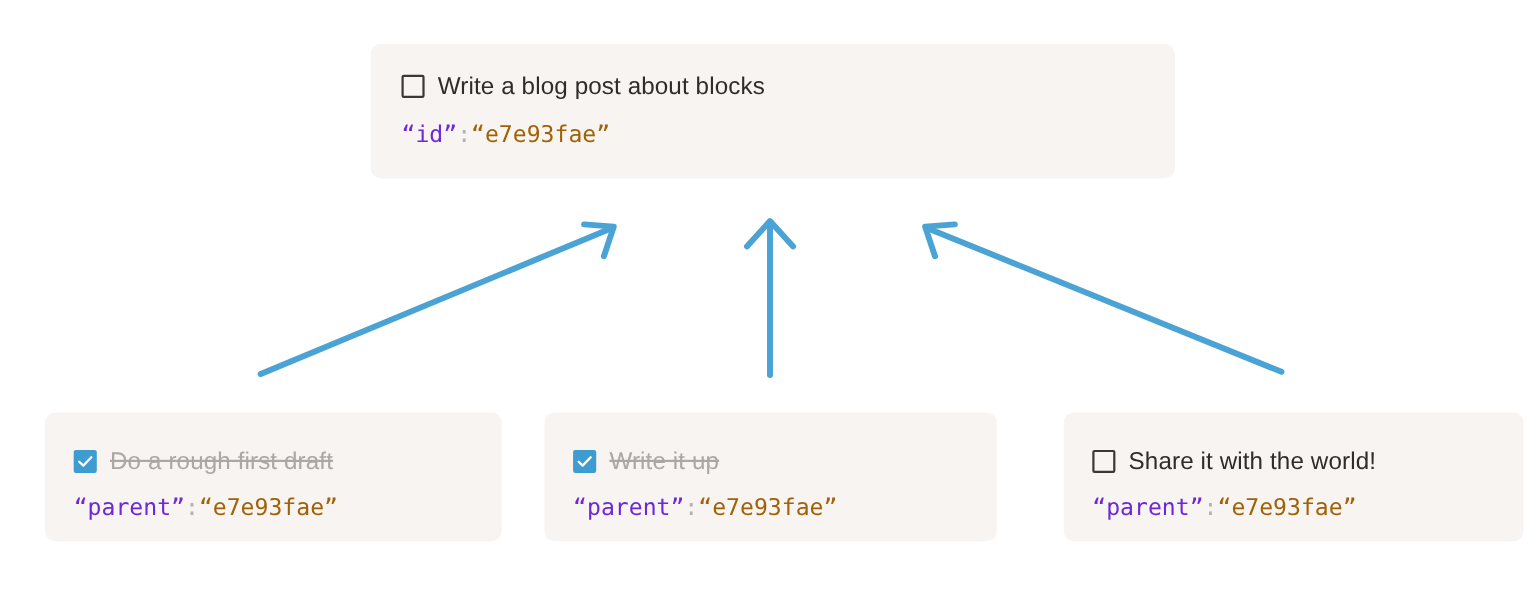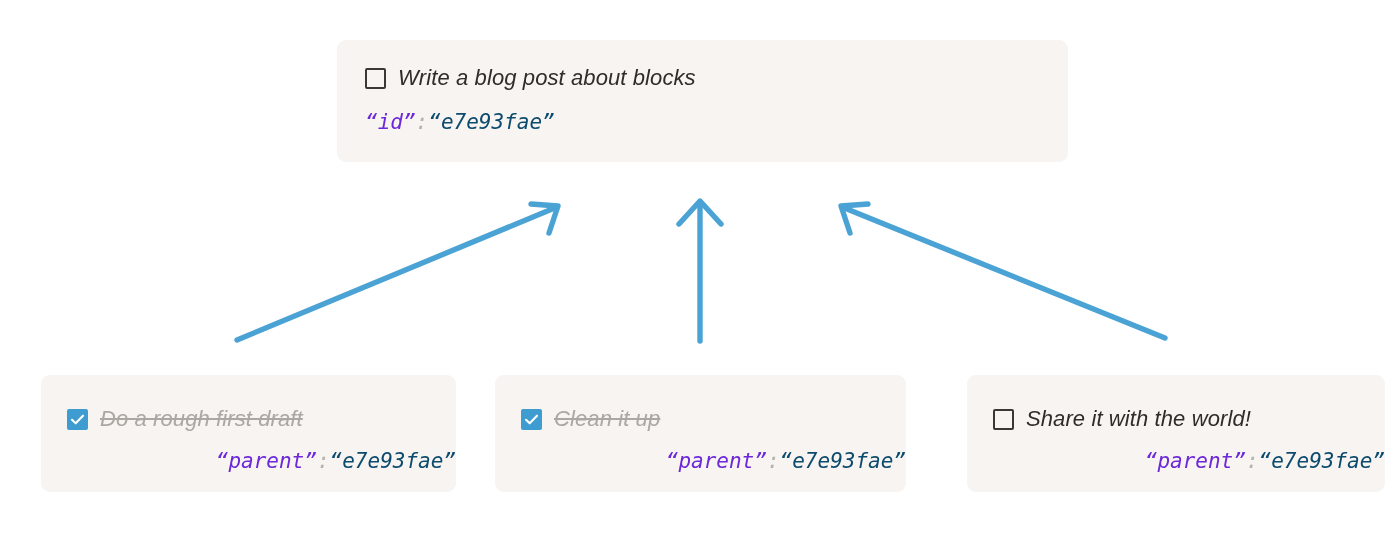--- a/index.html
+++ b/index.html
@@ -22,34 +22,32 @@
     width: 1400px;
     height: 544px;
   }
 
   
   .card {
     position: absolute;
     background: #f7f4f1;
     border-radius: 9px;
     box-sizing: border-box;
-    font-style: italic;
   }
   .card-parent {
     left: 337px;
     top: 40px;
     width: 731px;
     height: 122px;
     padding: 24px 0 0 28px;
   }
   .card-child {
     top: 375px;
     height: 117px;
     padding: 30px 0 0 26px;
-    text-align: right;
   }
   .card-child-1 { left: 41px;  width: 415px; }
   .card-child-2 { left: 495px; width: 411px; }
   .card-child-3 { left: 946px; width: 418px; margin-left: 21px; }
 
   
   .todo-row {
     display: flex;
     align-items: center;
     gap: 12px;
@@ -97,21 +95,21 @@
   .json-line {
     margin-top: 14px;
     font-family: "DejaVu Sans Mono", "Liberation Mono", monospace;
     font-size: 21px;
     line-height: 28px;
     white-space: pre;
     letter-spacing: 0px;
   }
   .json-key   { color: #6d28d9; }
   .json-colon { color: #b5b2ae; }
-  .json-val   { color: #0c4a6e; }
+  .json-val   { color: #a16207; }
 
   .card-parent .json-line { margin-top: 16px; }
 
   
   #arrows {
     position: absolute;
     left: 0;
     top: 0;
     width: 1400px;
     height: 544px;
@@ -163,21 +161,21 @@
     <div class="json-line"><span class="json-key">“parent”</span><span class="json-colon">:</span><span class="json-val">“e7e93fae”</span></div>
   </div>
 
   <div class="card card-child card-child-2">
     <div class="todo-row">
       <span class="checkbox checked">
         <svg viewBox="0 0 17 17" xmlns="http://www.w3.org/2000/svg">
           <path d="M 3 8.8 L 6.7 12.3 L 14 4.7" fill="none" stroke="#ffffff" stroke-width="2.1" stroke-linecap="round" stroke-linejoin="round"></path>
         </svg>
       </span>
-      <span class="todo-label done">Clean it up</span>
+      <span class="todo-label done">Write it up</span>
     </div>
     <div class="json-line"><span class="json-key">“parent”</span><span class="json-colon">:</span><span class="json-val">“e7e93fae”</span></div>
   </div>
 
   <div class="card card-child card-child-3">
     <div class="todo-row">
       <span class="checkbox"></span>
       <span class="todo-label">Share it with the world!</span>
     </div>
     <div class="json-line"><span class="json-key">“parent”</span><span class="json-colon">:</span><span class="json-val">“e7e93fae”</span></div>

